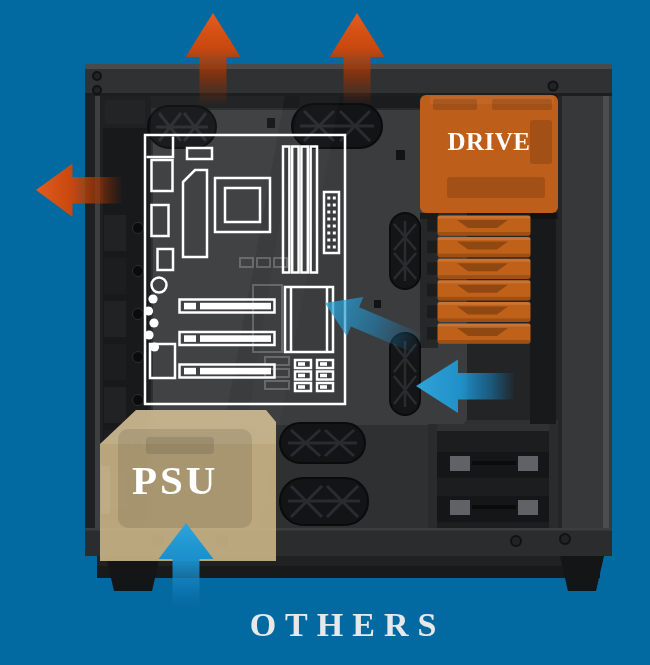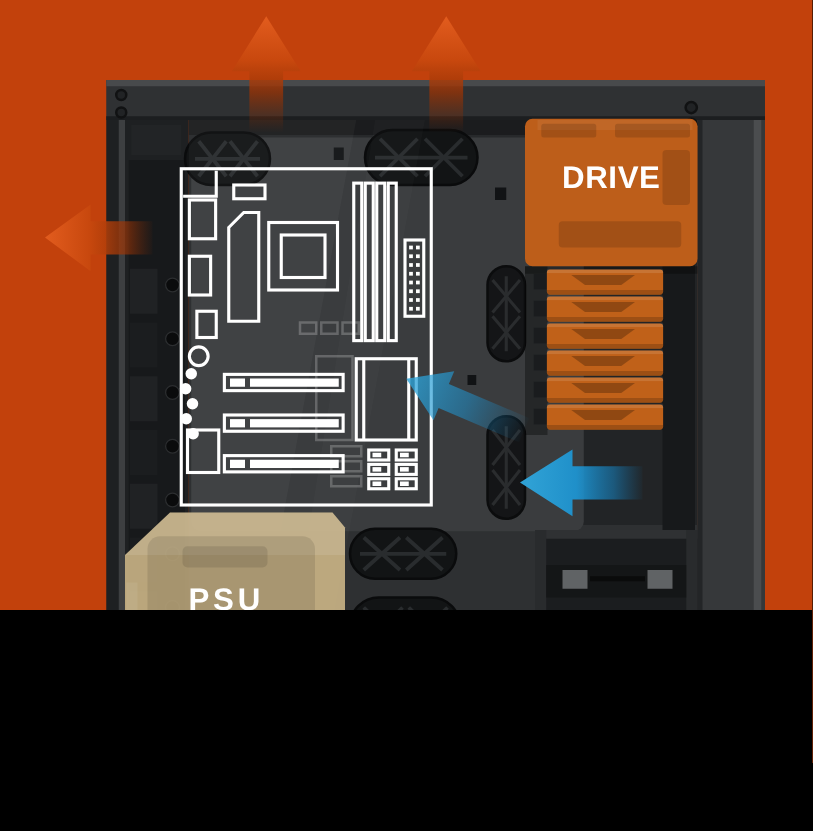--- a/index.html
+++ b/index.html
@@ -1,23 +1,23 @@
 <!DOCTYPE html>
 <html><head>
 <meta charset="utf-8">
 <style>
   html,body{margin:0;padding:0;background:#000;}
-  .stage{position:relative;width:650px;height:488px;background:#c2410c;overflow:hidden;
-         font-family:Liberation Sans, sans-serif;}
+  .stage{position:relative;width:650px;height:665px;background:#0369a1;overflow:hidden;
+         font-family:Liberation Serif, serif;}
   .stage svg{position:absolute;left:0;top:0;}
   .label{position:absolute;color:#fff;text-align:center;}
   .drive-bay-label{left:420px;top:130px;width:138px;font-size:25px;font-weight:700;
                    letter-spacing:.5px;line-height:24px;}
-  .psu-label{left:122px;top:460px;width:118px;height:40px;font-size:25px;font-weight:700;
-             letter-spacing:3px;display:flex;align-items:center;justify-content:center;}
+  .psu-label{left:132px;top:460px;width:118px;height:40px;font-size:41px;font-weight:700;
+             letter-spacing:3px;display:flex;align-items:center;}
   .others-label{left:170px;top:606px;width:355px;font-size:34px;font-weight:700;
                 letter-spacing:9px;color:#e7e8e9;}
 </style>
 </head>
 <body>
 
 <div class="stage">
 <svg width="650" height="665" viewBox="0 0 650 665">
   <defs>
     <linearGradient id="gOrangeV" gradientUnits="userSpaceOnUse" x1="0" y1="13" x2="0" y2="106">
@@ -371,13 +371,16 @@
     <polygon points="186,523 158.5,559 172.5,559 172.5,608 199.5,608 199.5,559 213.5,559" fill="url(#gBlueV)"></polygon>
   </g>
 </svg>
 
 <div class="label drive-bay-label">
   <div>DRIVE</div>
 </div>
 <div class="label psu-label">
   <span>PSU</span>
 </div>
+<div class="label others-label">
+  <span>OTHERS</span>
 </div>
+</div>
 
 </body></html>

